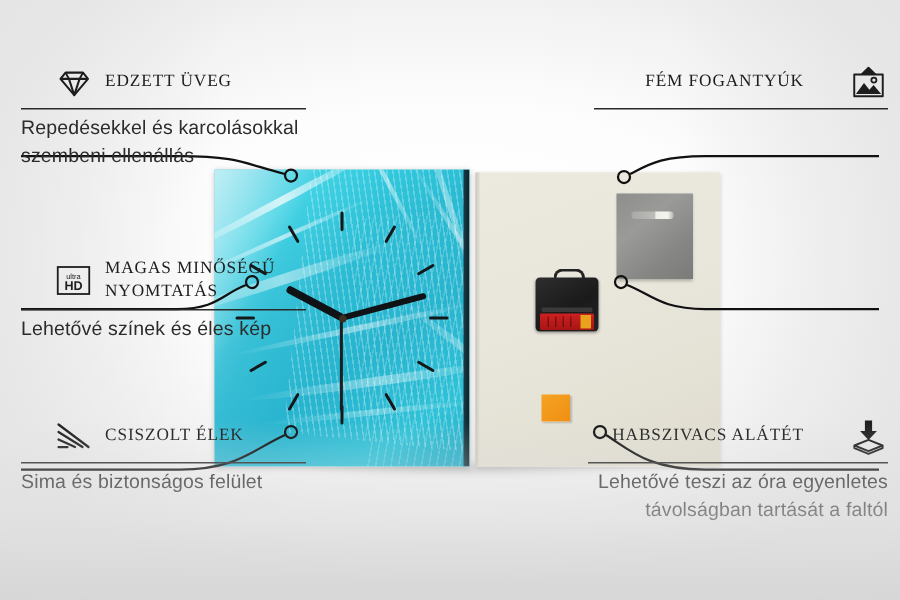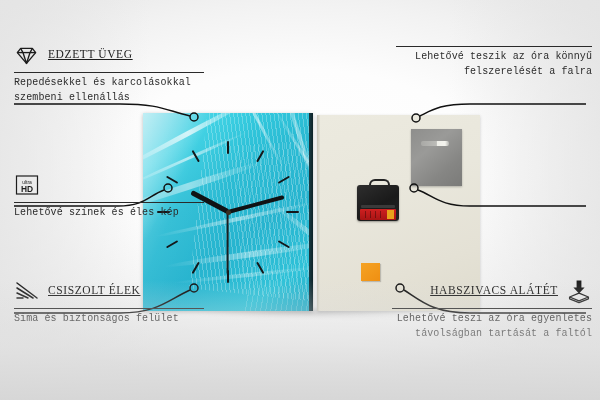--- a/index.html
+++ b/index.html
@@ -274,37 +274,38 @@
     gap: 8px;
   }
   .callout.right .callout-head { justify-content: flex-end; }
   .callout-title {
     font-family: "Liberation Serif", serif;
     font-size: 11.5px;
     letter-spacing: 0.6px;
     color: #1d1d1d;
     line-height: 1.32;
     text-transform: uppercase;
-    text-decoration: underline;
   }
   .callout-icon {
     flex: 0 0 auto;
     width: 26px;
     height: 26px;
     display: flex;
     align-items: center;
+    justify-content: center;
+    margin-left: 22px;
   }
   .callout-rule {
     height: 1px;
     background: #2a2a2a;
     margin: 4px 0 3px 0;
   }
   .callout-desc {
-    font-family: Liberation Mono, monospace;
-    font-size: 10px;
+    font-family: Liberation Sans, sans-serif;
+    font-size: 13px;
     color: #2b2b2b;
     line-height: 1.45;
     letter-spacing: 0.1px;
   }
 
   #c-glass      { left: 14px;  top: 42px;  width: 190px; }
   #c-print      { left: 14px;  top: 172px; width: 190px; }
   #c-edges      { left: 14px;  top: 278px; width: 190px; }
   #c-handles    { right: 8px;  top: 42px;  width: 196px; }
   #c-mechanism  { right: 8px;  top: 172px; width: 196px; }
@@ -439,20 +440,21 @@
 
   <div class="callout left" id="c-print">
     <div class="callout-head">
       <span class="callout-icon">
         <svg width="26" height="24" viewBox="0 0 26 24">
           <rect x="2.5" y="3" width="21" height="18" fill="none" stroke="#1d1d1d" stroke-width="1.2"></rect>
           <text x="13" y="11" font-family="Liberation Sans, sans-serif" font-size="5" text-anchor="middle" fill="#1d1d1d">ultra</text>
           <text x="13" y="18.6" font-family="Liberation Sans, sans-serif" font-size="8.4" font-weight="bold" text-anchor="middle" fill="#1d1d1d">HD</text>
         </svg>
       </span>
+      <span class="callout-title">MAGAS MINŐSÉGŰ NYOMTATÁS</span>
     </div>
     <div class="callout-rule"></div>
     <div class="callout-desc">Lehetővé színek és éles kép</div>
   </div>
 
   <div class="callout left" id="c-edges">
     <div class="callout-head">
       <span class="callout-icon">
         <svg width="26" height="24" viewBox="0 0 26 24">
           <g stroke="#1d1d1d" stroke-width="1.5" stroke-linecap="round">
@@ -463,22 +465,34 @@
           </g>
         </svg>
       </span>
       <span class="callout-title">CSISZOLT ÉLEK</span>
     </div>
     <div class="callout-rule"></div>
     <div class="callout-desc">Sima és biztonságos felület</div>
   </div>
 
   <div class="callout right" id="c-handles">
+    <div class="callout-head">
+      <span class="callout-title">FÉM FOGANTYÚK</span>
+      <span class="callout-icon">
+        <svg width="26" height="25" viewBox="0 0 26 25">
+          <g fill="none" stroke="#1d1d1d" stroke-width="1.3" stroke-linejoin="round">
+            <path d="M13 2.2 L8.6 6.4 H17.4 Z" fill="#1d1d1d"></path>
+            <rect x="3.5" y="6.6" width="19" height="14.6"></rect>
+            <path d="M4.6 19.6 L10 12.4 L13.6 16.8 L16.4 13.6 L21.4 19.6 Z" fill="#1d1d1d" stroke="none"></path>
+            <circle cx="16.6" cy="10.4" r="1.7" fill="none" stroke="#1d1d1d" stroke-width="1.2"></circle>
+          </g>
+        </svg>
+      </span>
+    </div>
     <div class="callout-rule"></div>
-    <div class="callout-desc">Lehetővé teszik az óra könnyű felszerelését a falra</div>
   </div>
 
 
   <div class="callout right" id="c-foam">
     <div class="callout-head">
       <span class="callout-title">HABSZIVACS ALÁTÉT</span>
       <span class="callout-icon">
         <svg width="26" height="26" viewBox="0 0 26 26">
           <path d="M10.6 2.4 h4.8 v7 h3.2 L13 15.4 7.4 9.4 h3.2 Z" fill="#1d1d1d"></path>
           <path d="M13 15.2 L22.4 19 L13 22.8 L3.6 19 Z" fill="none" stroke="#1d1d1d" stroke-width="1.3" stroke-linejoin="round"></path>

